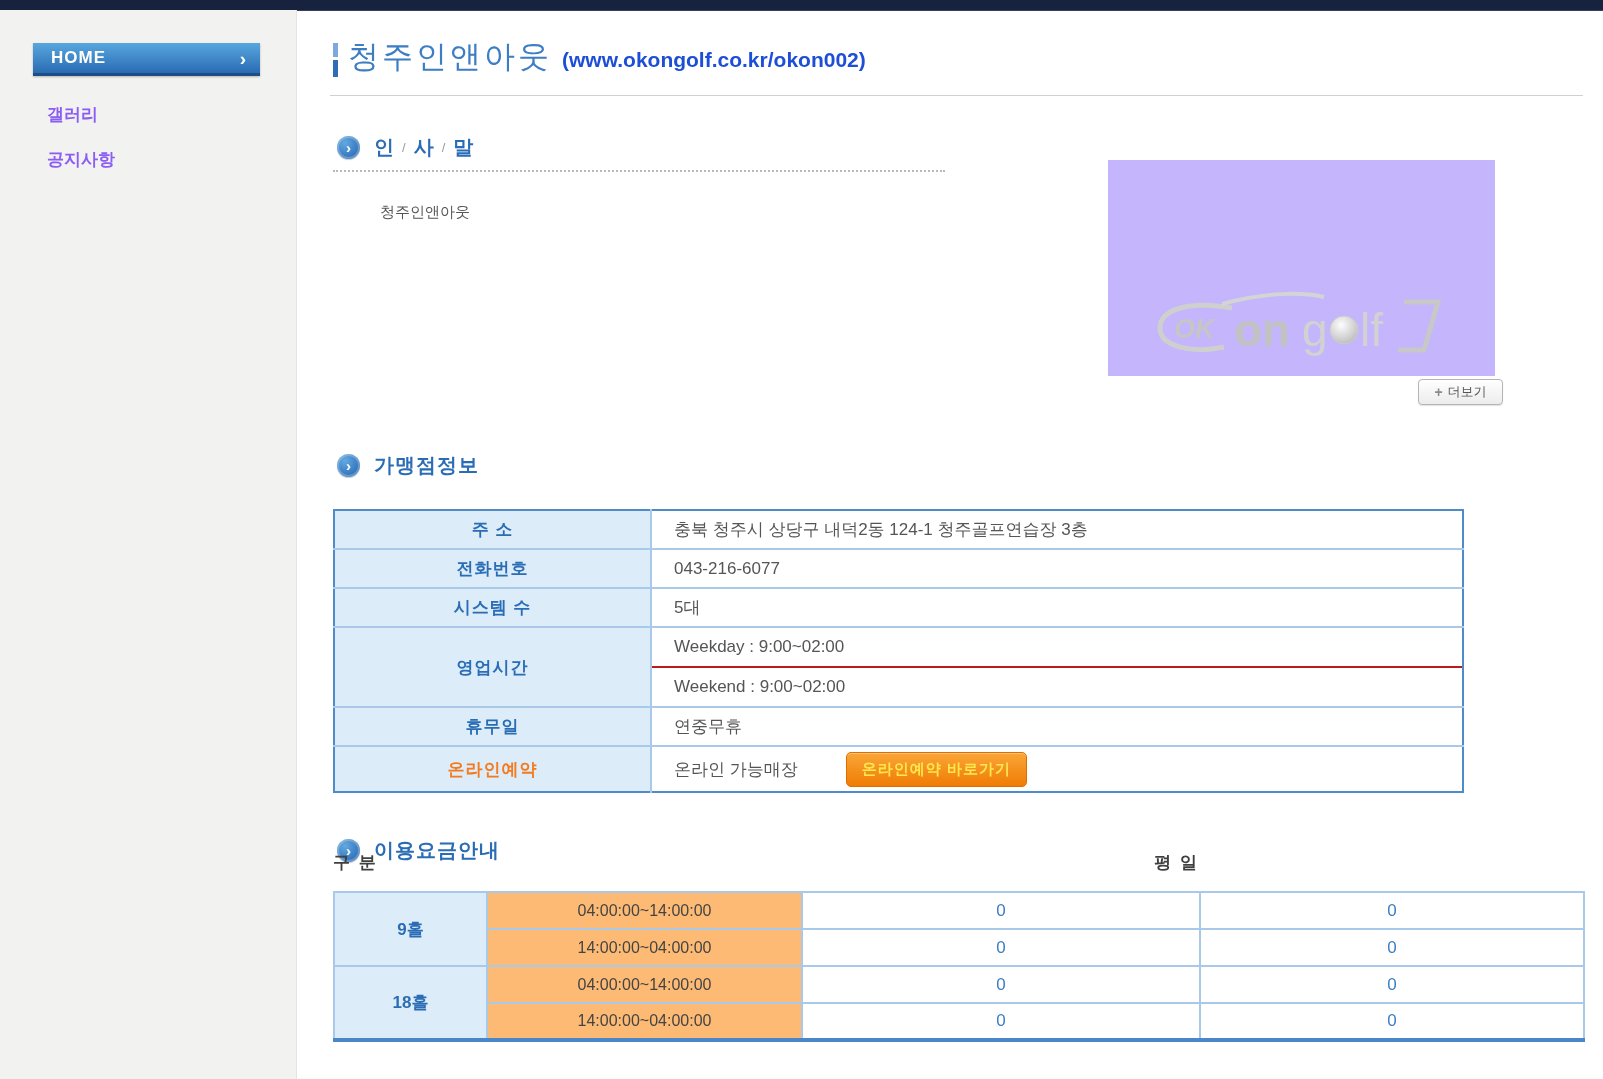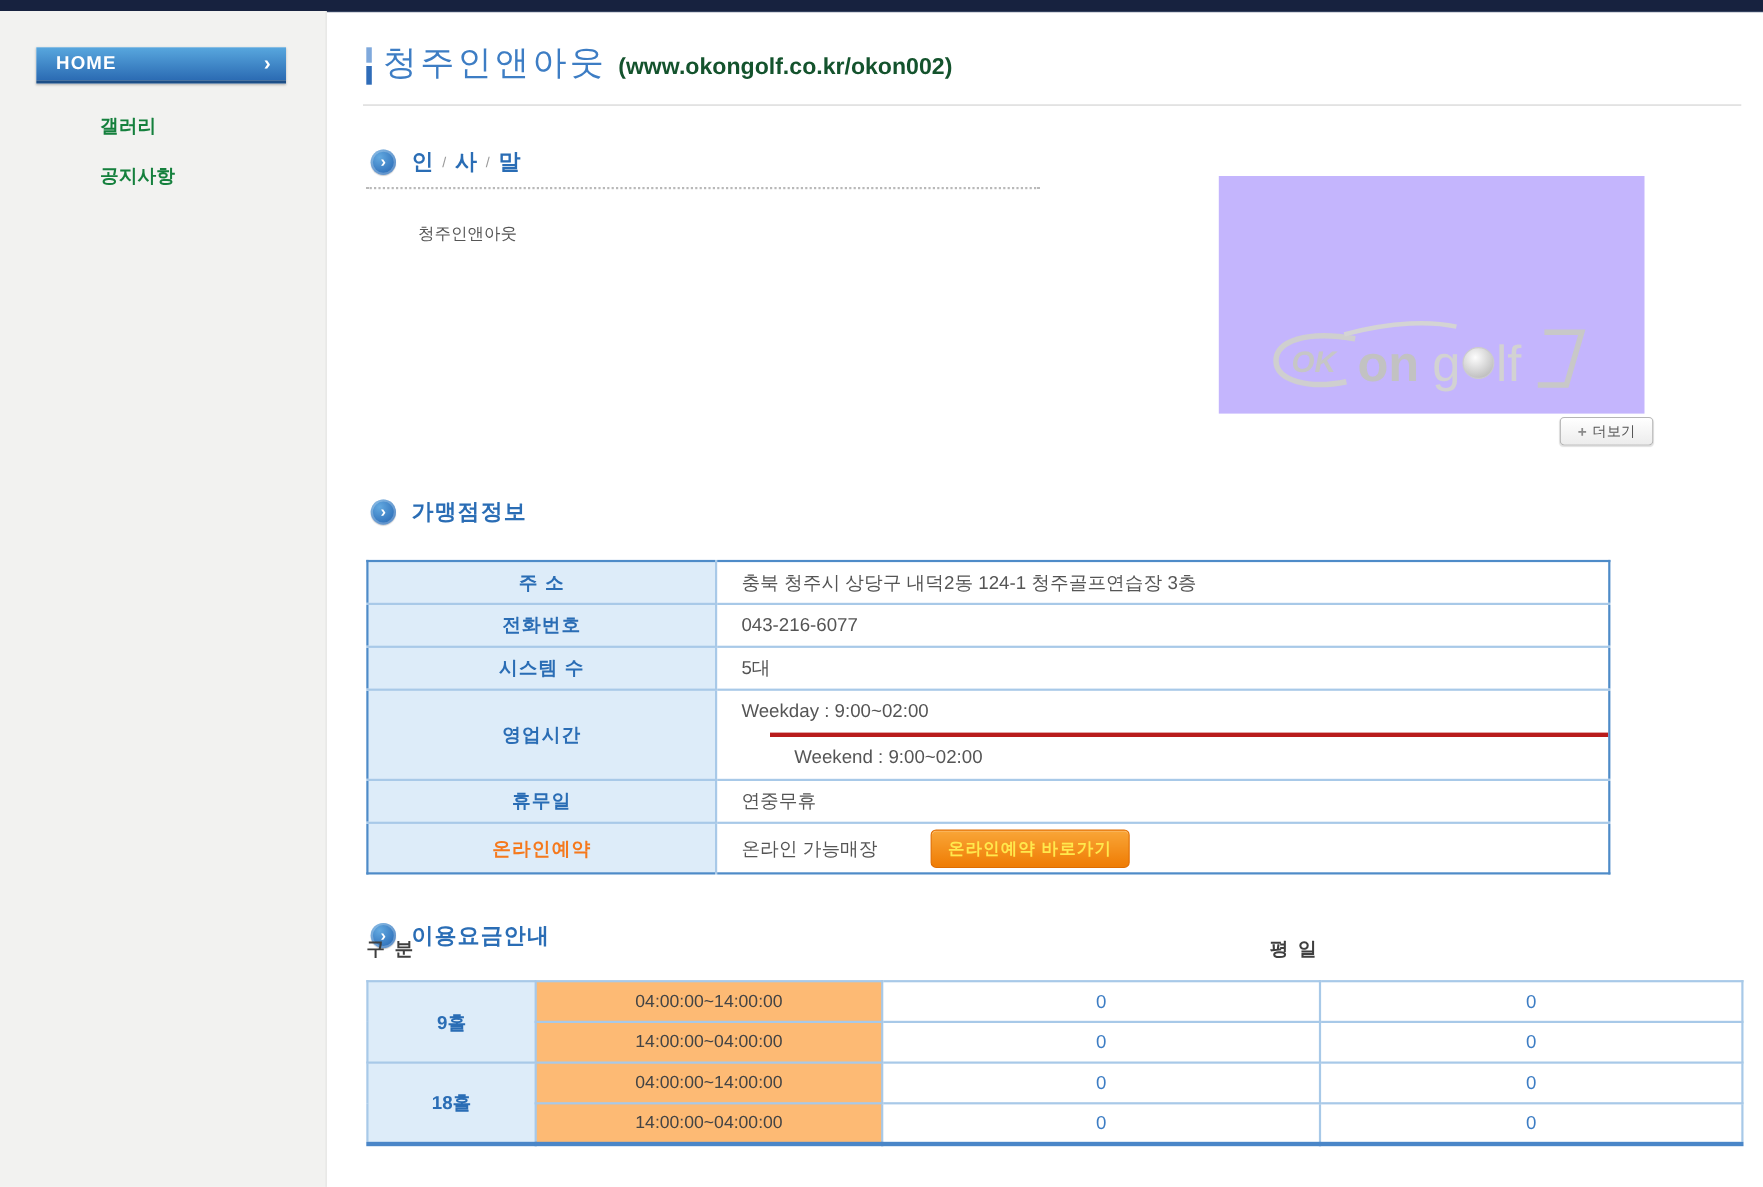--- a/index.html
+++ b/index.html
@@ -9,31 +9,31 @@
   
   .topbar{position:absolute;left:0;top:0;width:1603px;height:10px;background:#17223f;border-bottom:1px solid #33415f;}
 
   
   .sidebar{position:absolute;left:0;top:10px;width:296px;height:1069px;background:#f2f2f0;border-right:1px solid #e4e4e2;}
   .home-btn{position:absolute;left:33px;top:33px;width:227px;height:33px;border-radius:0;
             background:linear-gradient(#58a7de,#2b6bb3);border-bottom:3px solid #1d4f87;
             display:flex;align-items:center;justify-content:space-between;padding:0 13px 0 18px;box-sizing:border-box;
             color:#fff;font-size:17px;font-weight:bold;letter-spacing:1px;cursor:pointer;box-shadow:0 1px 2px rgba(0,0,0,.25);}
   .home-arrow{font-size:19px;font-weight:bold;line-height:1;}
-  .side-item{position:absolute;left:47px;font-size:17px;font-weight:bold;color:#15803d;cursor:pointer;margin-left:44px;}
+  .side-item{position:absolute;left:47px;font-size:17px;font-weight:bold;color:#8b5cf6;cursor:pointer;}
   .side-item.gallery{top:93px;}
   .side-item.notice{top:138px;}
 
   
   .title-marker{position:absolute;left:333px;top:43px;width:5px;height:35px;}
   .title-marker .seg1{width:5px;height:14px;background:#7fa9dc;}
   .title-marker .seg2{width:5px;height:17px;background:#2f6cb8;margin-top:3px;}
   .title-row{position:absolute;left:348px;top:36px;display:flex;align-items:baseline;white-space:nowrap;}
   .page-title{font-size:31px;color:#3d7dc4;letter-spacing:3px;}
-  .site-url{font-size:21px;color:#14532d;font-weight:bold;margin-left:10px;}
+  .site-url{font-size:21px;color:#1d4ed8;font-weight:bold;margin-left:10px;}
   .title-divider{position:absolute;left:330px;top:95px;width:1253px;height:0;border-top:1px solid #d0d0d0;}
 
   
   .sec-head{position:absolute;display:flex;align-items:center;}
   .sec-icon{width:23px;height:23px;border-radius:50%;flex:0 0 23px;
             background:radial-gradient(circle at 35% 30%,#63a9e0,#1d5dad);
             box-shadow:inset 0 0 0 2px rgba(255,255,255,.25),0 1px 1px rgba(0,0,0,.2);
             color:#fff;font-weight:bold;font-size:15px;display:flex;align-items:center;justify-content:center;line-height:1;}
   .sec-label{margin-left:14px;font-size:20px;font-weight:bold;color:#2a6db5;letter-spacing:1px;}
 
@@ -65,21 +65,21 @@
   .info-table tr:first-child th,.info-table tr:first-child td{border-top:none;}
   .info-table th{width:315px;background:#ddecf9;color:#2a6db5;font-weight:bold;text-align:center;
                  border-right:2px solid #a8c9e8;letter-spacing:1px;}
   .info-table td{color:#555;text-align:left;padding-left:22px;background:#fff;}
   .info-table tr{height:39px;}
   .info-table tr.r-hours{height:76px;}
   .info-table tr.r-reserve{height:46px;}
   .info-table th.orange{color:#f5791d;}
   .hours-cell{padding:0 !important;}
   .hours-line{height:38px;line-height:38px;padding-left:22px;}
-  .hours-line.second{border-top:4px solid #b91c1c;margin-left:48px;}
+  .hours-line.second{border-top:2px solid #b91c1c;}
   .res-flex{display:flex;align-items:center;gap:48px;}
   .res-btn{background:linear-gradient(#f9a638,#ef7c04);border:1px solid #e06d00;border-radius:5px;
            box-shadow:inset 0 1px 0 #fcc27a;color:#ffe84d;font-weight:bold;font-size:15px;
            padding:7px 15px;cursor:pointer;font-family:inherit;letter-spacing:1px;}
 
   
   .fee-cols{position:absolute;left:333px;top:851px;width:1250px;display:flex;
             font-size:17px;font-weight:bold;color:#3f3f3f;letter-spacing:2px;}
   .fee-cols .c-group{width:468px;text-align:left;}
   .fee-cols .c-weekday{width:398px;text-align:right;}

